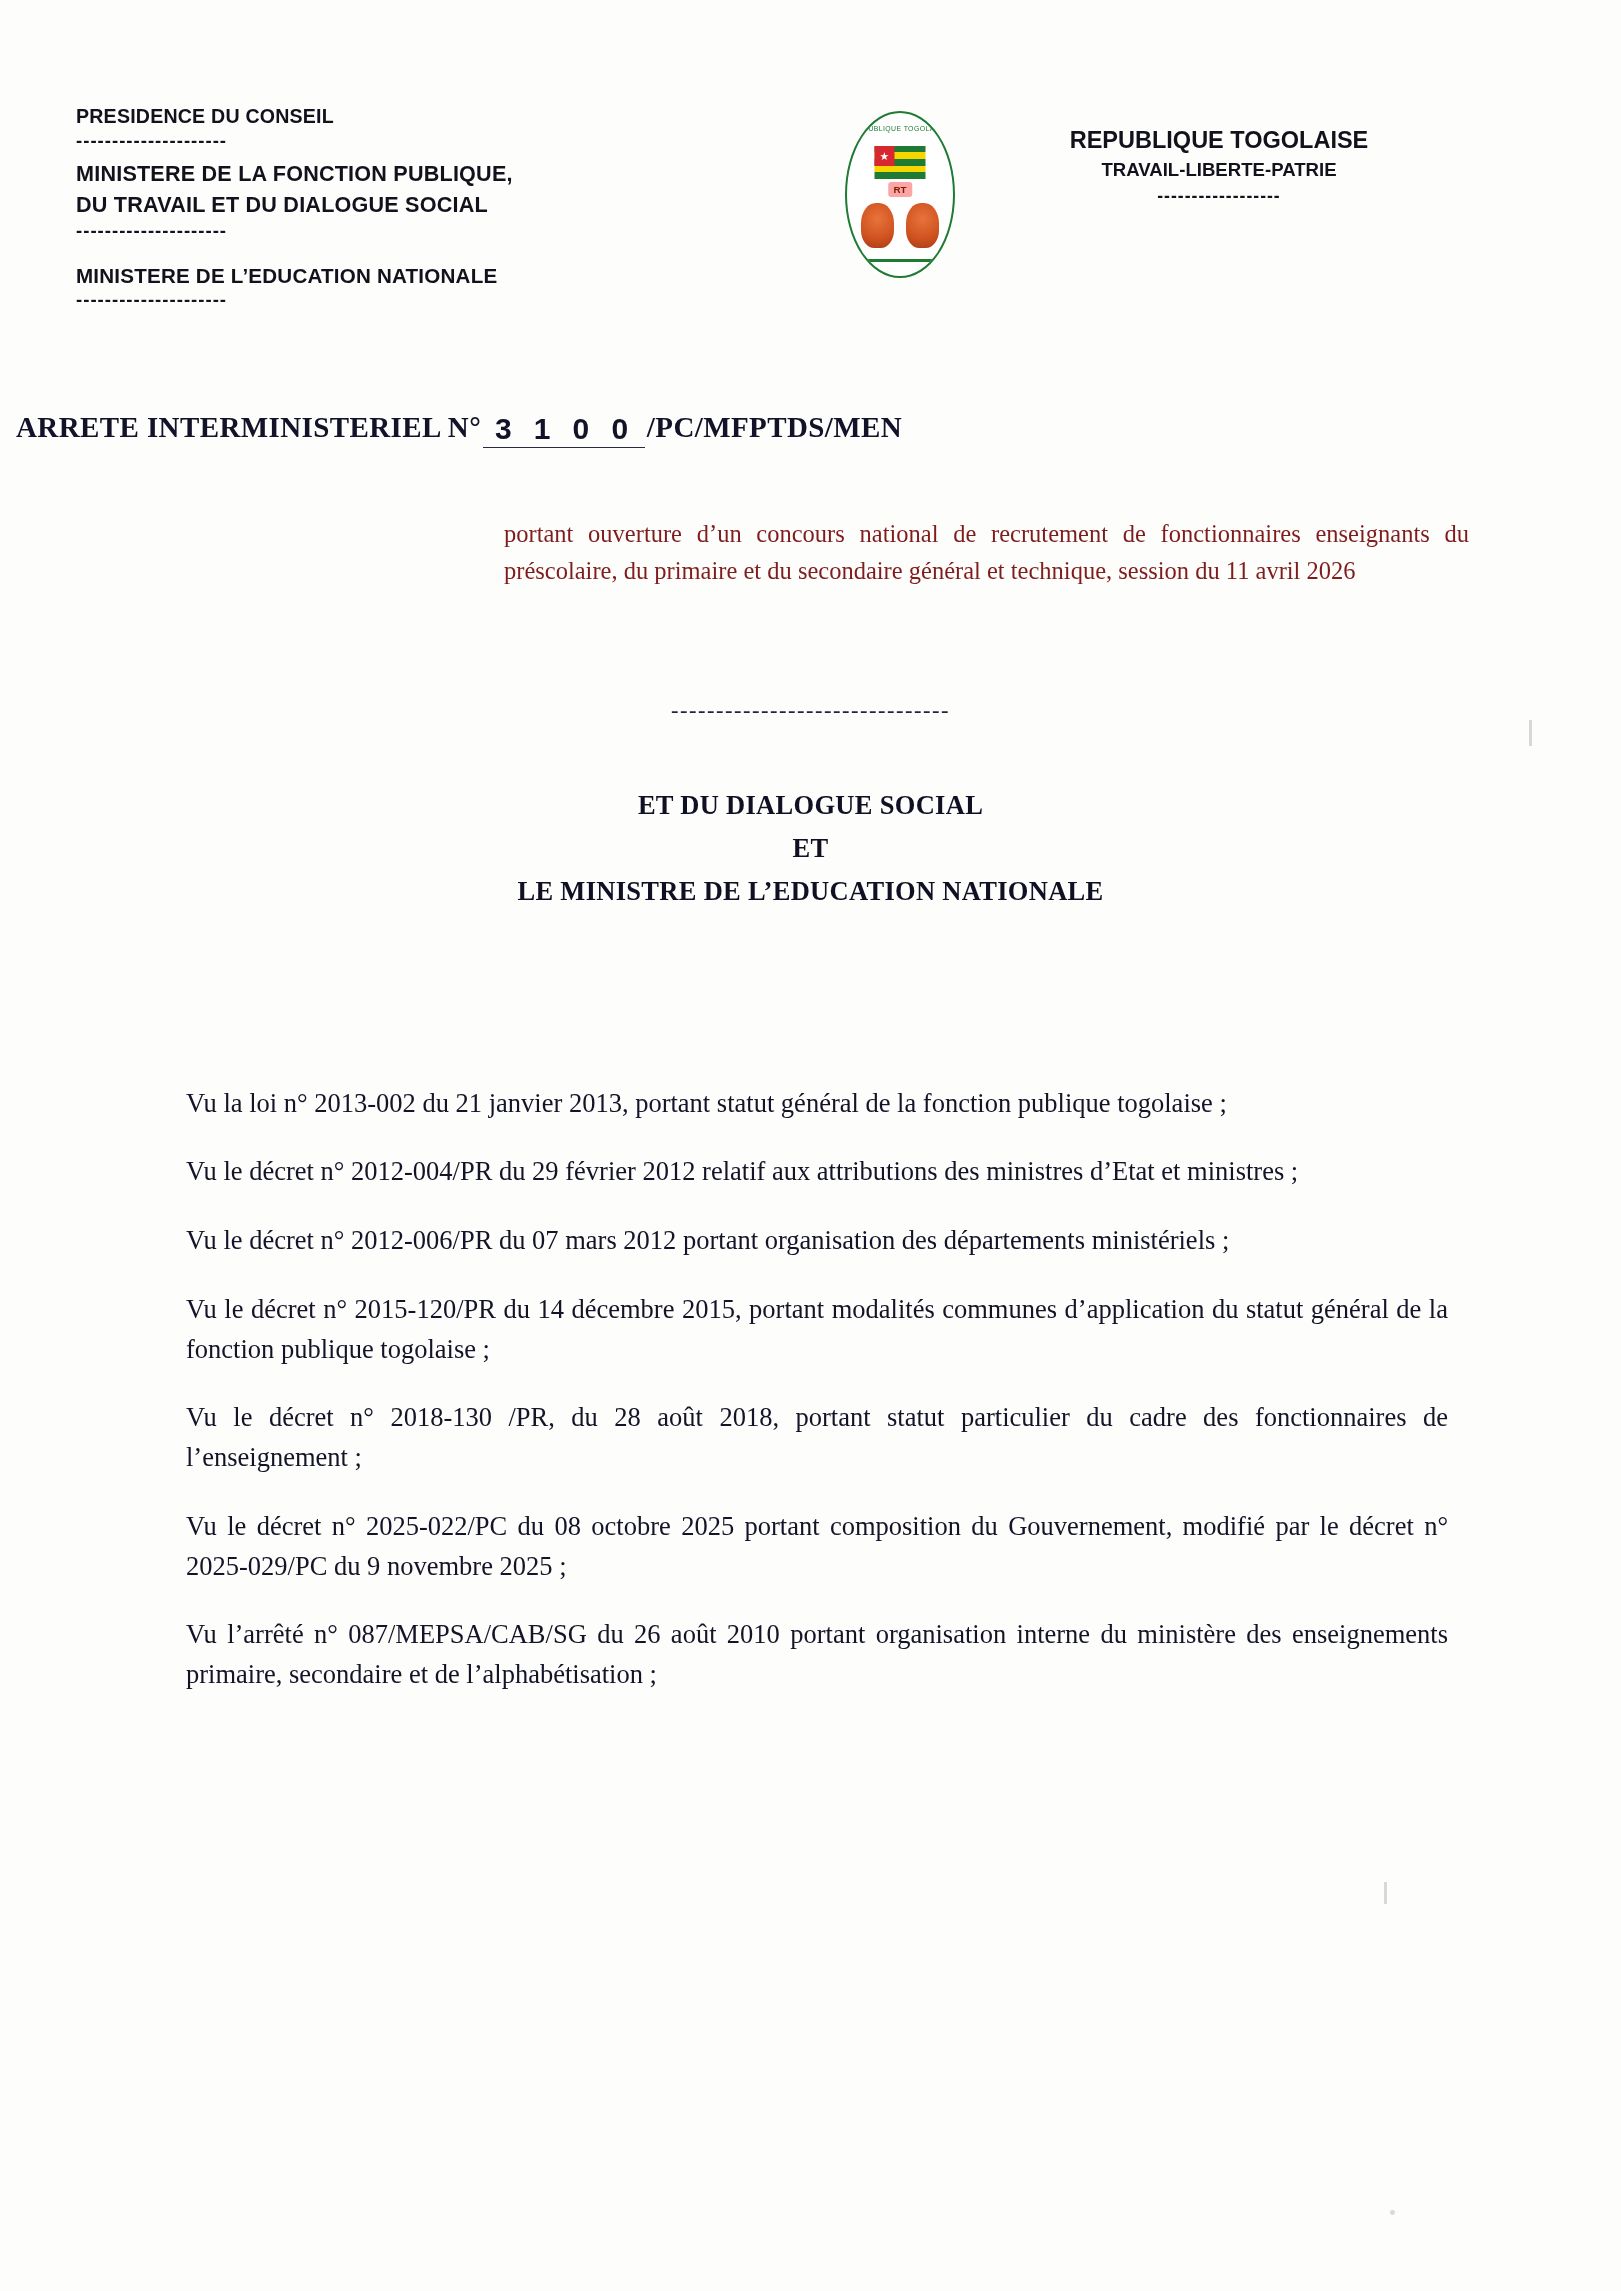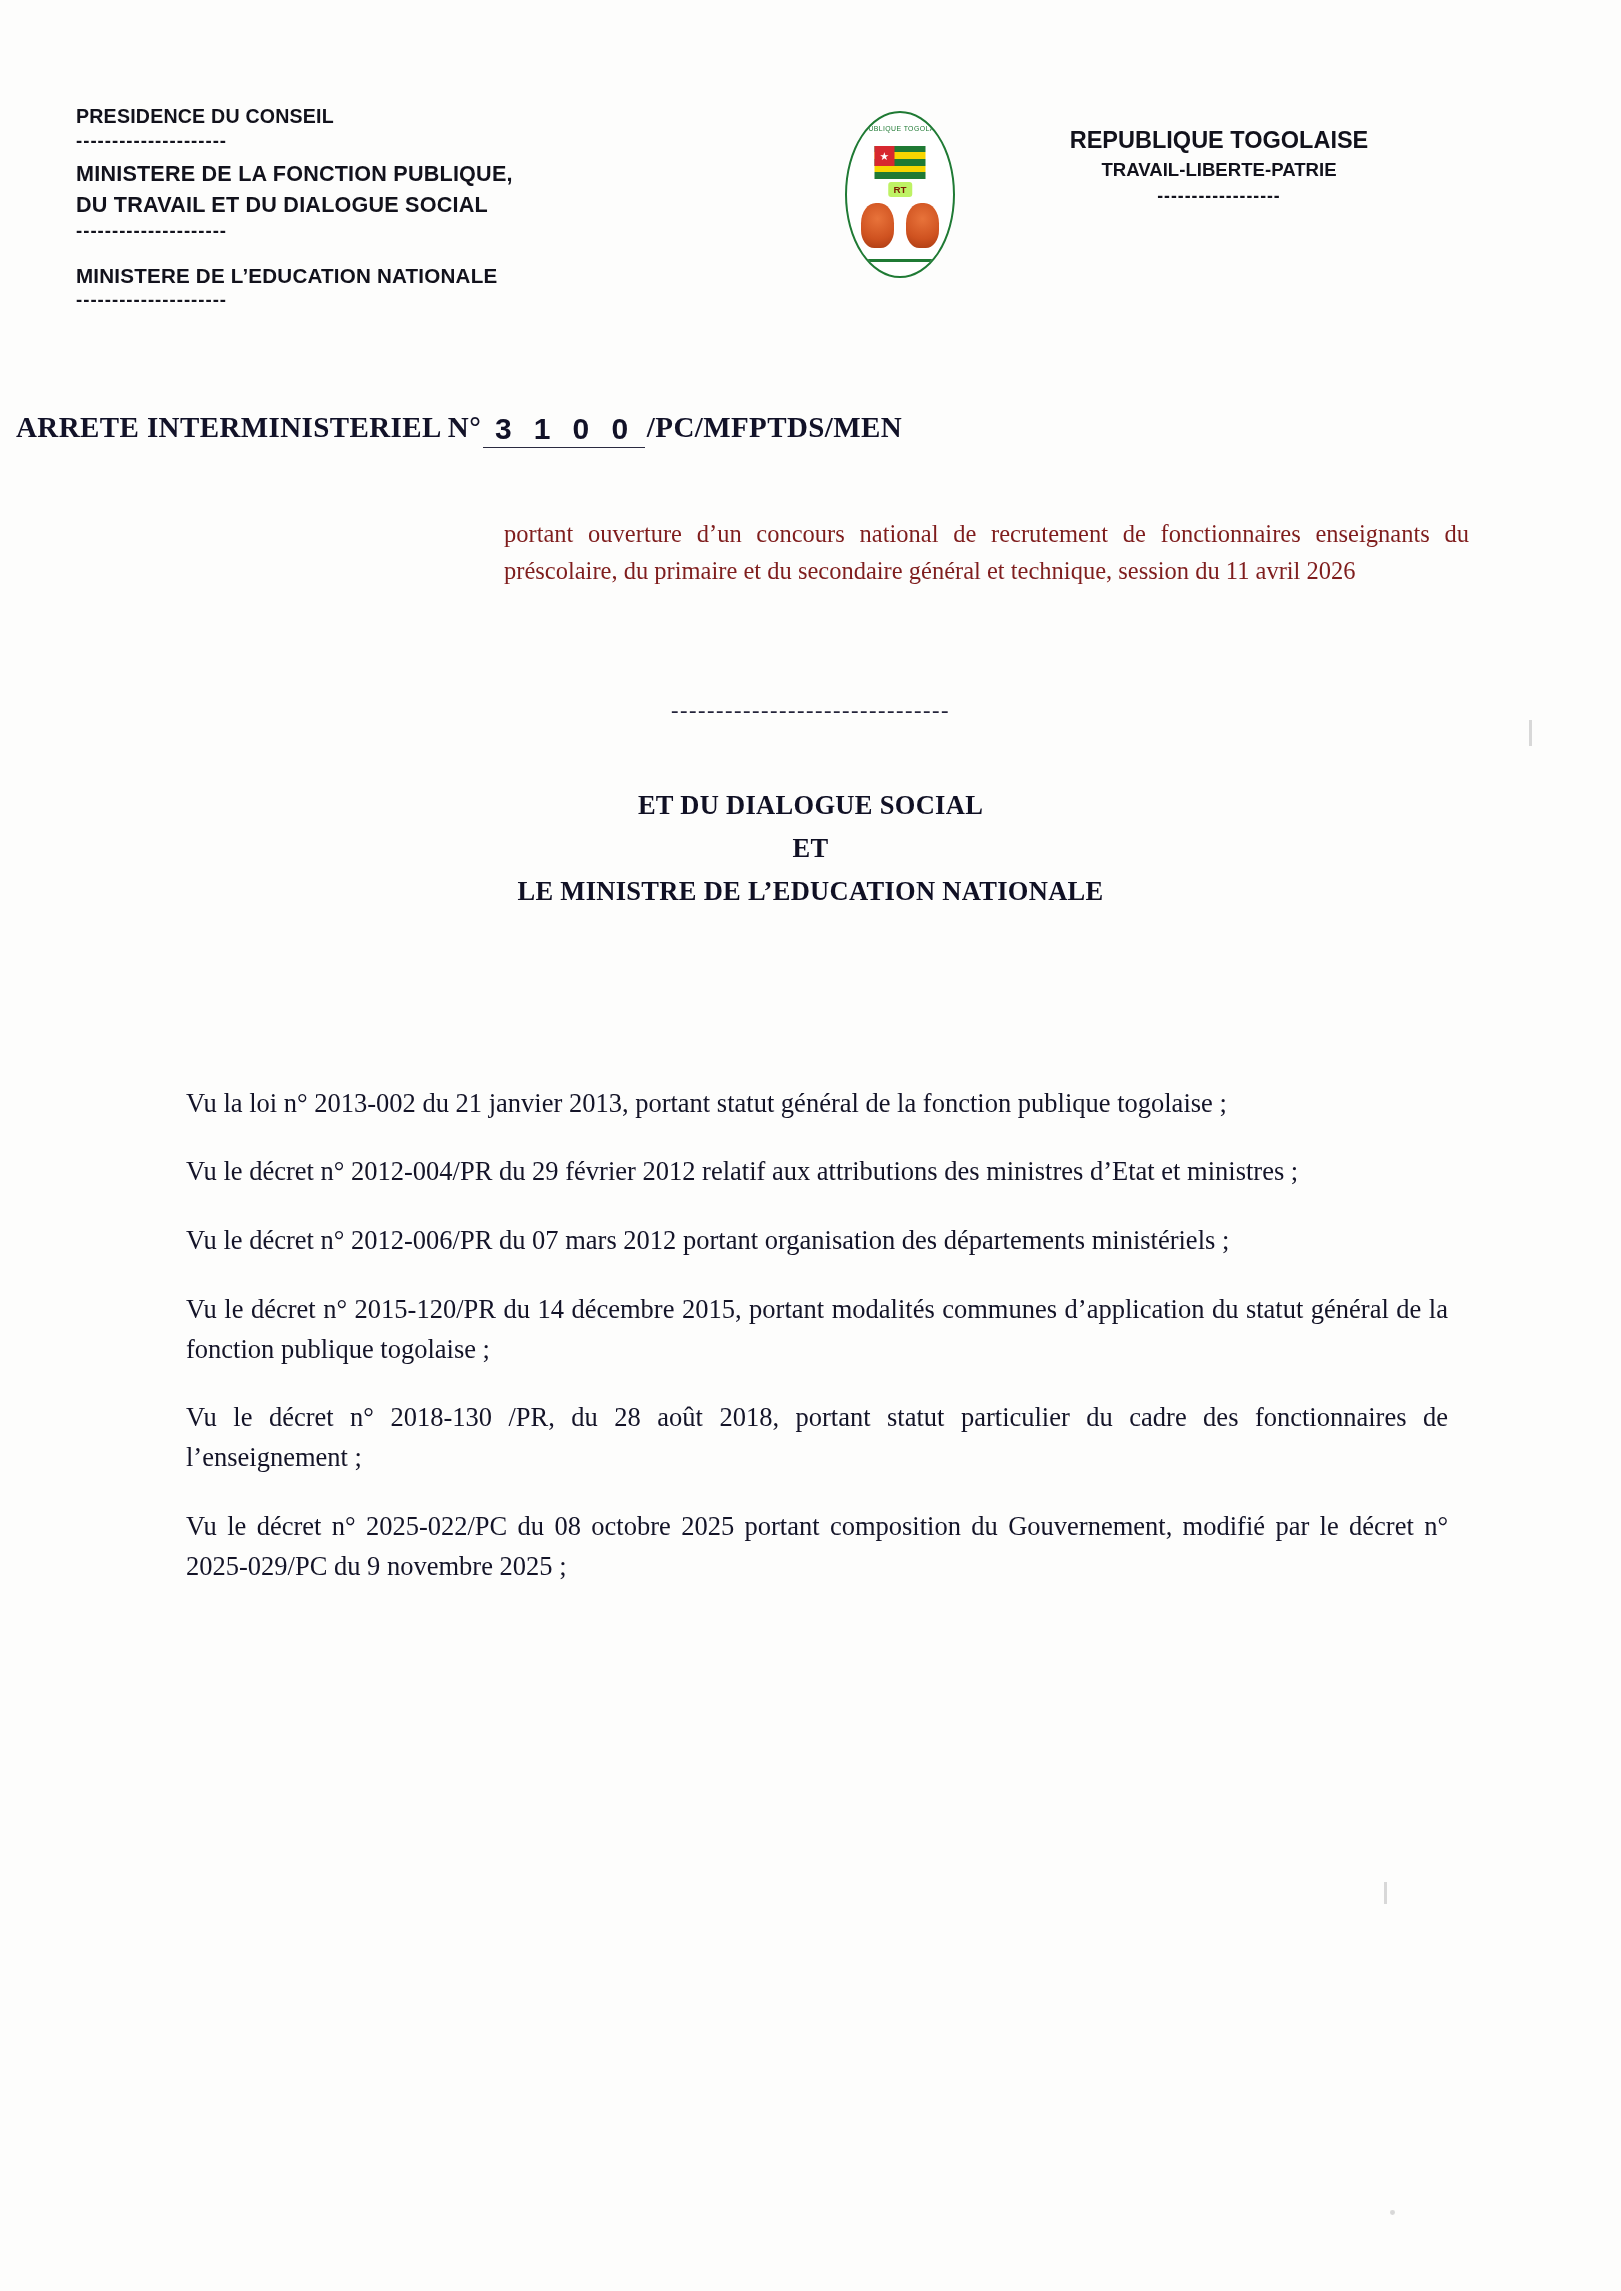--- a/index.html
+++ b/index.html
@@ -113,21 +113,21 @@
   .emblem .flag .star {
     position: absolute; left: 4.9px; top: 4.9px;
     color: #ffffff; font-size: 10.8px; line-height: 10.8px;
   }
   .emblem .rt {
     position: absolute;
     top: 69px;
     left: 50%;
     transform: translateX(-50%);
     width: 23.5px; height: 15.7px;
-    background: #bef264;
+    background: #fca5a5;
     border-radius: 2.9px;
     color: #7a1c00;
     font-family: "Liberation Sans", sans-serif;
     font-weight: bold;
     font-size: 9.8px;
     text-align: center;
     line-height: 15.7px;
   }
   .emblem .lion {
     position: absolute;
@@ -289,20 +289,21 @@
     <div>LE MINISTRE DE L’EDUCATION NATIONALE</div>
   </div>
 
   <div class="body">
     <p class="visa">Vu la loi n° 2013-002 du 21 janvier 2013, portant statut général de la fonction publique togolaise ;</p>
     <p class="visa">Vu le décret n° 2012-004/PR du 29 février 2012 relatif aux attributions des ministres d’Etat et ministres ;</p>
     <p class="visa">Vu le décret n° 2012-006/PR du 07 mars 2012 portant organisation des départements ministériels ;</p>
     <p class="visa">Vu le décret n° 2015-120/PR du 14 décembre 2015, portant modalités communes d’application du statut général de la fonction publique togolaise ;</p>
     <p class="visa">Vu le décret n° 2018-130 /PR, du 28 août 2018, portant statut particulier du cadre des fonctionnaires de l’enseignement ;</p>
     <p class="visa">Vu le décret n° 2025-022/PC du 08 octobre 2025 portant composition du Gouvernement, modifié par le décret n° 2025-029/PC du 9 novembre 2025 ;</p>
+    <p class="visa">Vu l’arrêté n° 087/MEPSA/CAB/SG du 26 août 2010 portant organisation interne du ministère des enseignements primaire, secondaire et de l’alphabétisation ;</p>
   </div>
 
   <div class="speck" style="left:1529px; top:720px; width:2.9px; height:25.5px;"></div>
   <div class="speck" style="left:1384px; top:1882px; width:2.9px; height:21.6px;"></div>
   <div class="speck" style="left:1390px; top:2210px; width:4.9px; height:4.9px; border-radius:50%;"></div>
 
 </div>
 
 
 </body></html>

